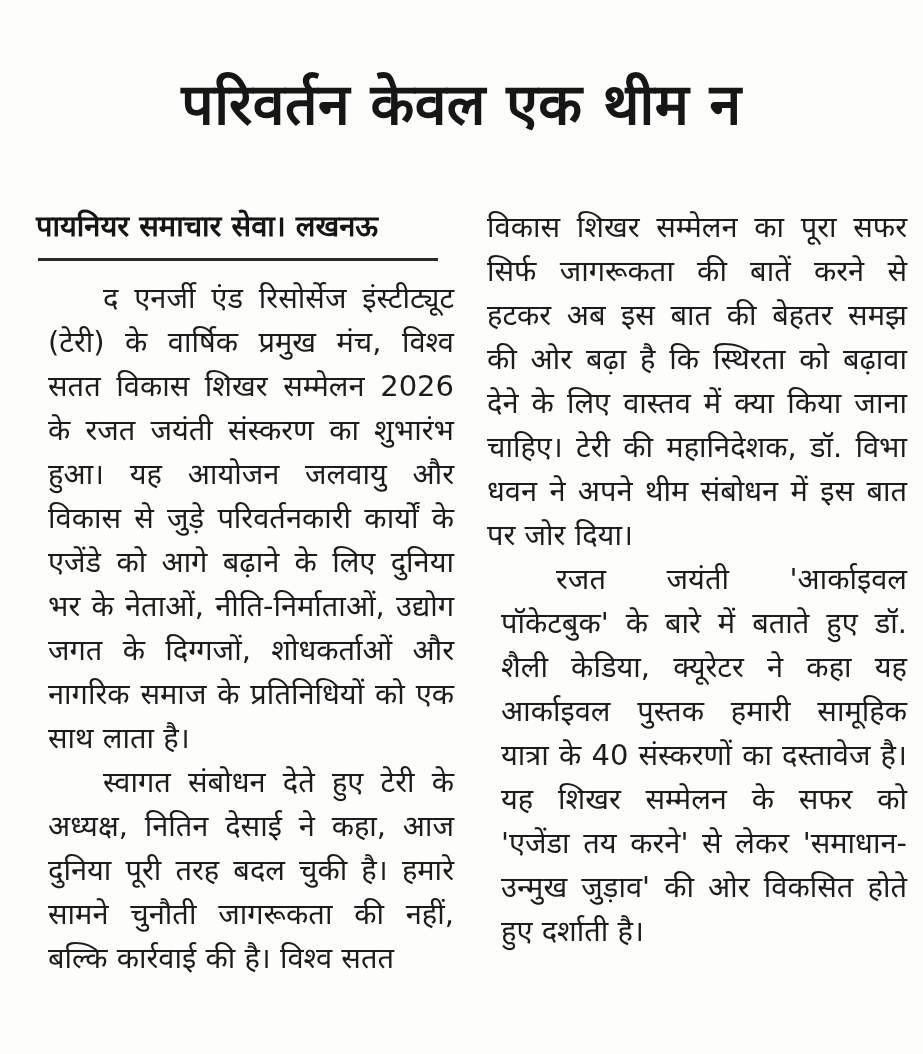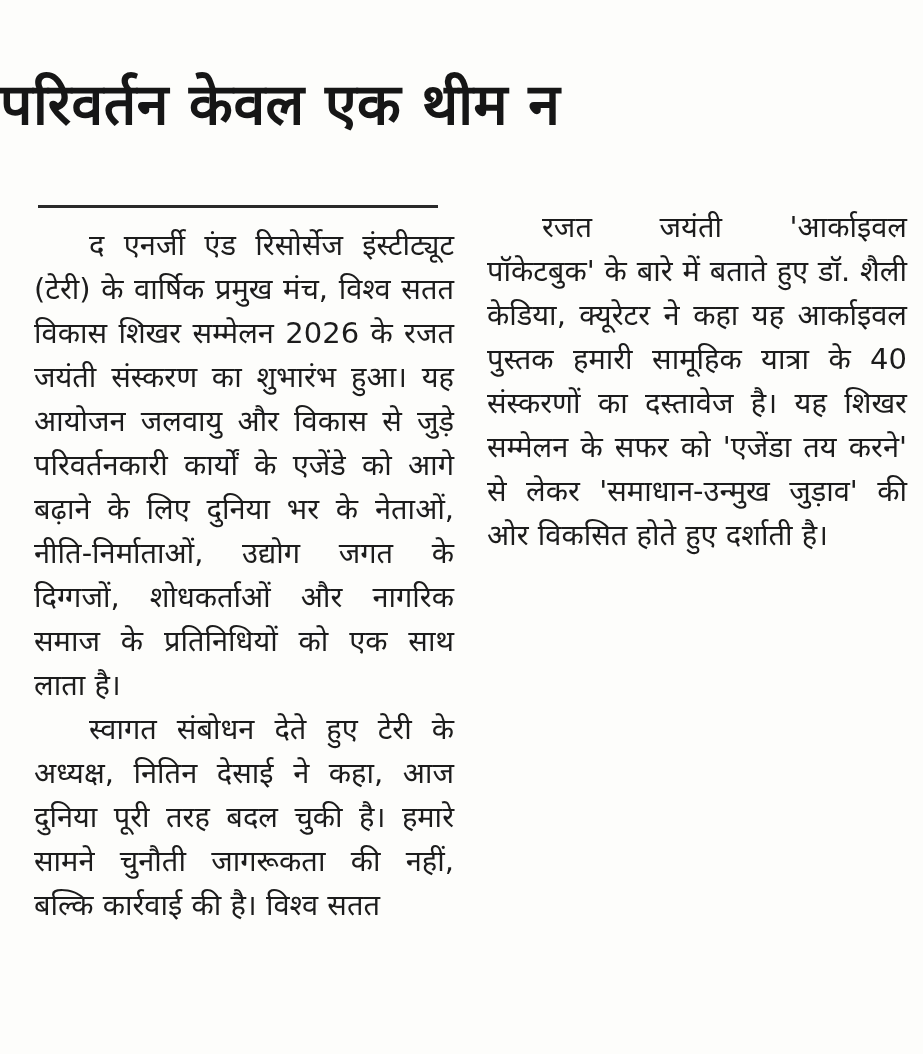--- a/index.html
+++ b/index.html
@@ -13,21 +13,21 @@
     height: 1054px;
     margin: 0 auto;
     background: #fdfdfb;
     color: #1b1b1b;
     font-family: "DejaVu Sans", sans-serif;
     overflow: hidden;
     box-sizing: border-box;
   }
   .headline {
     padding-top: 26px;
-    text-align: left;
+    text-align: center;
     font-weight: 700;
     font-size: 57px;
     line-height: 1.42;
     color: #161616;
     letter-spacing: 0.5px;
   }
   .headline .hl-line {
     display: block;
     white-space: nowrap;
   }
@@ -63,42 +63,45 @@
     color: #1c1c1c;
   }
   .col-left .body-text {
     margin-top: 15px;
   }
   .para {
     margin: 0;
   }
   .para.indent {
     text-indent: 55px;
+    margin-left: 14px;
   }
 </style>
 </head>
 <body>
 
 <div class="page">
 
   <h1 class="headline">
     <span class="hl-line">परिवर्तन केवल एक थीम न</span>
   </h1>
 
   <div class="content">
 
     <div class="col col-left">
+      <div class="byline">पायनियर समाचार सेवा। लखनऊ</div>
       <hr class="byline-rule">
       <div class="body-text">
         <p class="para indent">द एनर्जी एंड रिसोर्सेज इंस्टीट्यूट (टेरी) के वार्षिक प्रमुख मंच, विश्व सतत विकास शिखर सम्मेलन 2026 के रजत जयंती संस्करण का शुभारंभ हुआ। यह आयोजन जलवायु और विकास से जुड़े परिवर्तनकारी कार्यों के एजेंडे को आगे बढ़ाने के लिए दुनिया भर के नेताओं, नीति-निर्माताओं, उद्योग जगत के दिग्गजों, शोधकर्ताओं और नागरिक समाज के प्रतिनिधियों को एक साथ लाता है।</p>
         <p class="para indent">स्वागत संबोधन देते हुए टेरी के अध्यक्ष, नितिन देसाई ने कहा, आज दुनिया पूरी तरह बदल चुकी है। हमारे सामने चुनौती जागरूकता की नहीं, बल्कि कार्रवाई की है। विश्व सतत</p>
       </div>
     </div>
 
     <div class="col col-right">
       <div class="body-text">
+        <p class="para">विकास शिखर सम्मेलन का पूरा सफर सिर्फ जागरूकता की बातें करने से हटकर अब इस बात की बेहतर समझ की ओर बढ़ा है कि स्थिरता को बढ़ावा देने के लिए वास्तव में क्या किया जाना चाहिए। टेरी की महानिदेशक, डॉ. विभा धवन ने अपने थीम संबोधन में इस बात पर जोर दिया।</p>
         <p class="para indent">रजत जयंती 'आर्काइवल पॉकेटबुक' के बारे में बताते हुए डॉ. शैली केडिया, क्यूरेटर ने कहा यह आर्काइवल पुस्तक हमारी सामूहिक यात्रा के 40 संस्करणों का दस्तावेज है। यह शिखर सम्मेलन के सफर को 'एजेंडा तय करने' से लेकर 'समाधान-उन्मुख जुड़ाव' की ओर विकसित होते हुए दर्शाती है।</p>
       </div>
     </div>
 
   </div>
 
 </div>
 
 </body></html>

